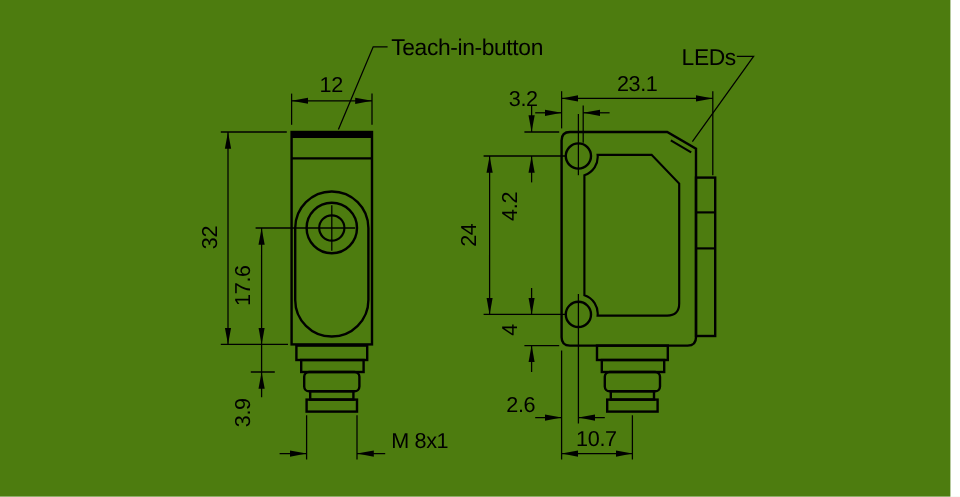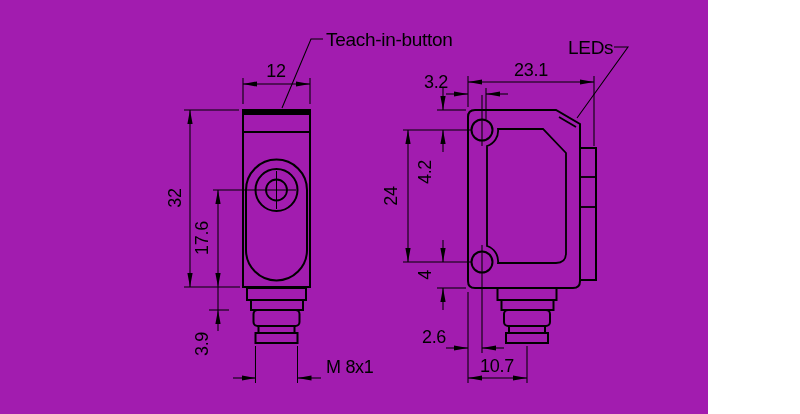--- a/index.html
+++ b/index.html
@@ -1,16 +1,16 @@
 <!DOCTYPE html>
 <html><head>
 <meta charset="utf-8">
 <style>
   html,body{margin:0;padding:0;background:#fff;}
-  .canvas{width:708px;height:414px;background:#a21caf;position:relative;overflow:hidden;}
+  .canvas{width:792px;height:414px;background:#4d7c0f;position:relative;overflow:hidden;}
   svg{display:block;}
   .ol{stroke:#000;fill:none;}
   .dim-line{stroke:#000;stroke-width:1.05;fill:none;}
   .dim-text{font-family:"Liberation Sans","DejaVu Sans",sans-serif;font-size:18px;letter-spacing:-0.3px;fill:#000;}
   .lbl-text{font-family:"Liberation Sans","DejaVu Sans",sans-serif;font-size:19px;letter-spacing:-0.3px;fill:#000;}
 </style>
 </head>
 <body>
 
 <div class="canvas">

